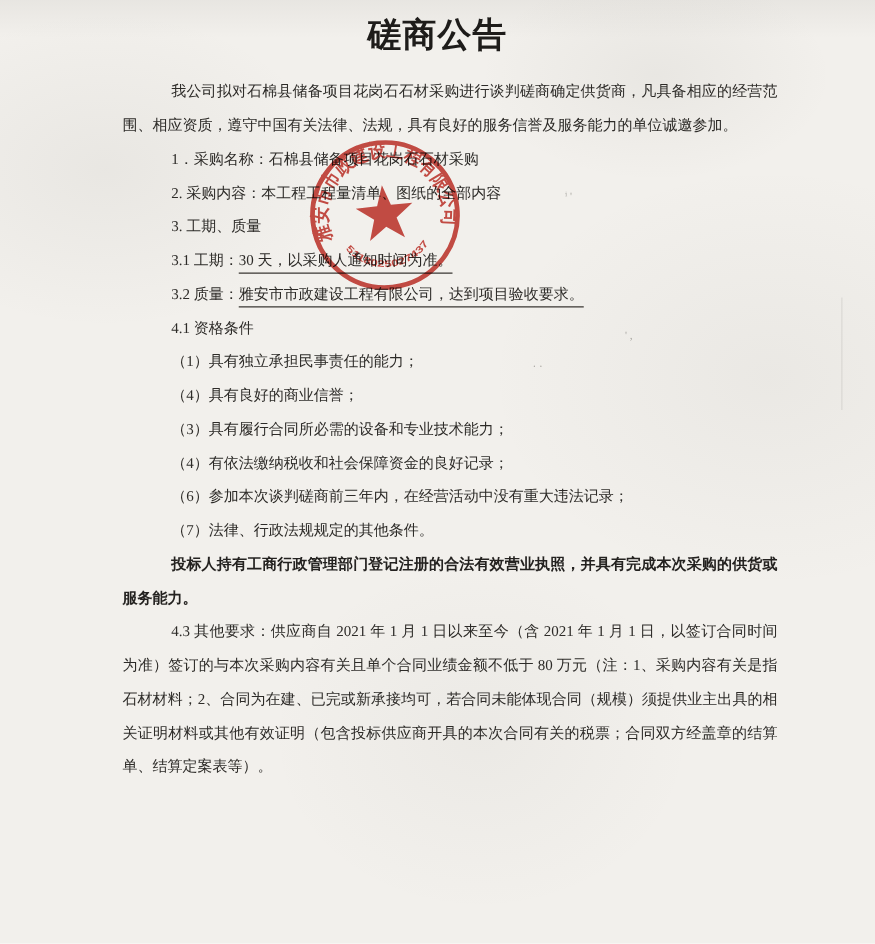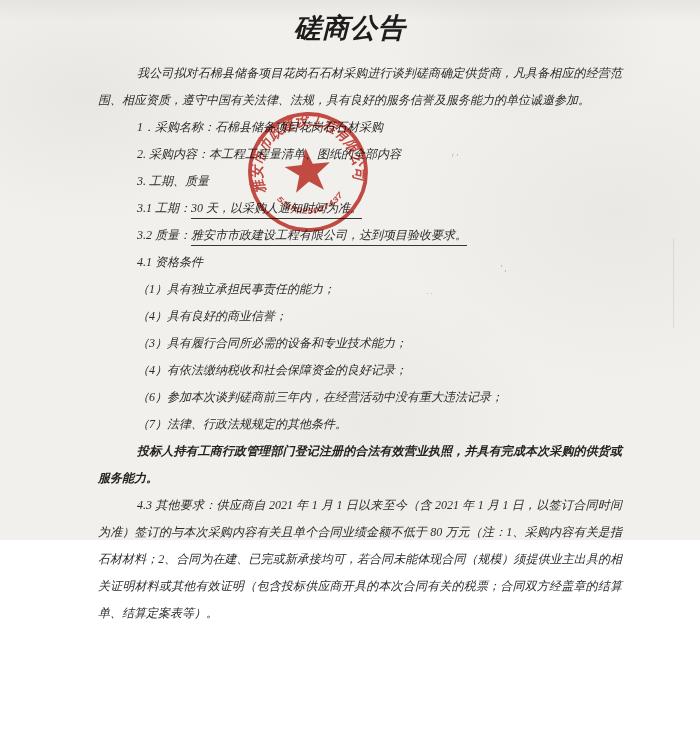--- a/index.html
+++ b/index.html
@@ -1,28 +1,27 @@
 <!DOCTYPE html>
 <html><head>
 <meta charset="utf-8">
 <style>
   html,body{margin:0;padding:0;}
   body{width:700px;height:755px;overflow:hidden;}
   .page{
-    position:relative;width:700px;height:540px;
+    position:relative;width:700px;height:755px;
     background-color:#f2f0ec;
     background-image:
       radial-gradient(ellipse 260px 180px at 12% 18%, rgba(110,108,100,0.07), transparent 70%),
       radial-gradient(ellipse 320px 240px at 88% 40%, rgba(110,108,100,0.06), transparent 70%),
       radial-gradient(ellipse 240px 200px at 55% 78%, rgba(110,108,100,0.05), transparent 70%),
       radial-gradient(ellipse 200px 120px at 75% 8%, rgba(110,108,100,0.07), transparent 70%),
       linear-gradient(180deg, rgba(95,92,85,0.07), rgba(0,0,0,0) 4%);
     font-family:"Liberation Serif","DejaVu Serif",serif;
     color:#2d2b28;
-    font-style:italic;
   }
   .doc-title{
     position:absolute;top:10px;left:0;width:700px;
     text-align:center;font-size:27px;font-weight:700;color:#1e1c1a;
     letter-spacing:1px;
     font-family:"Liberation Serif","DejaVu Serif",serif;
   }
   .content{
     position:absolute;left:98px;top:60px;width:524px;
     font-size:12px;line-height:27px;text-align:justify;

